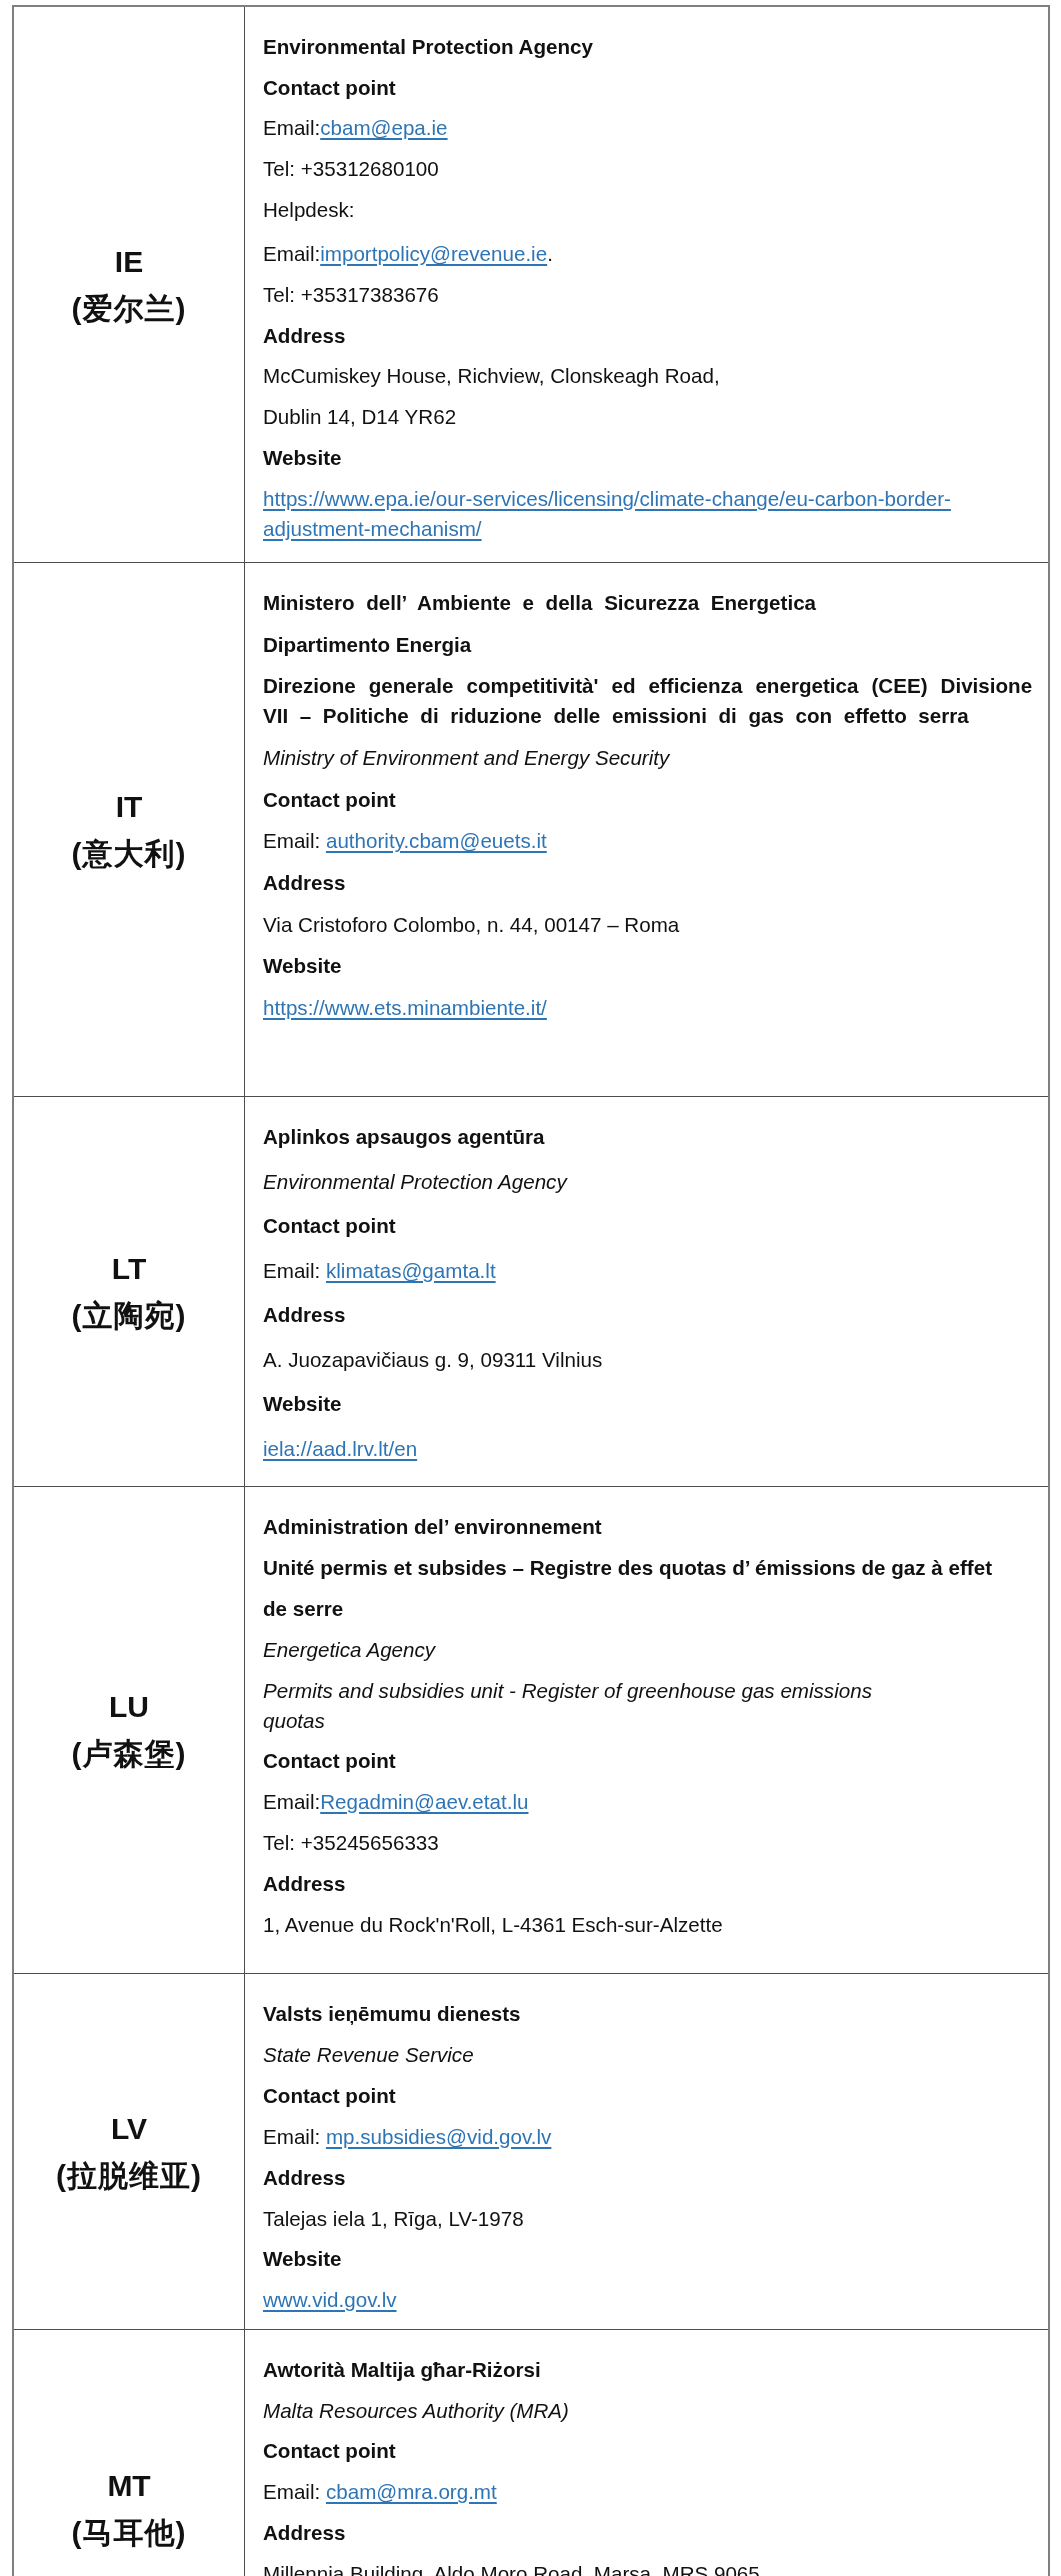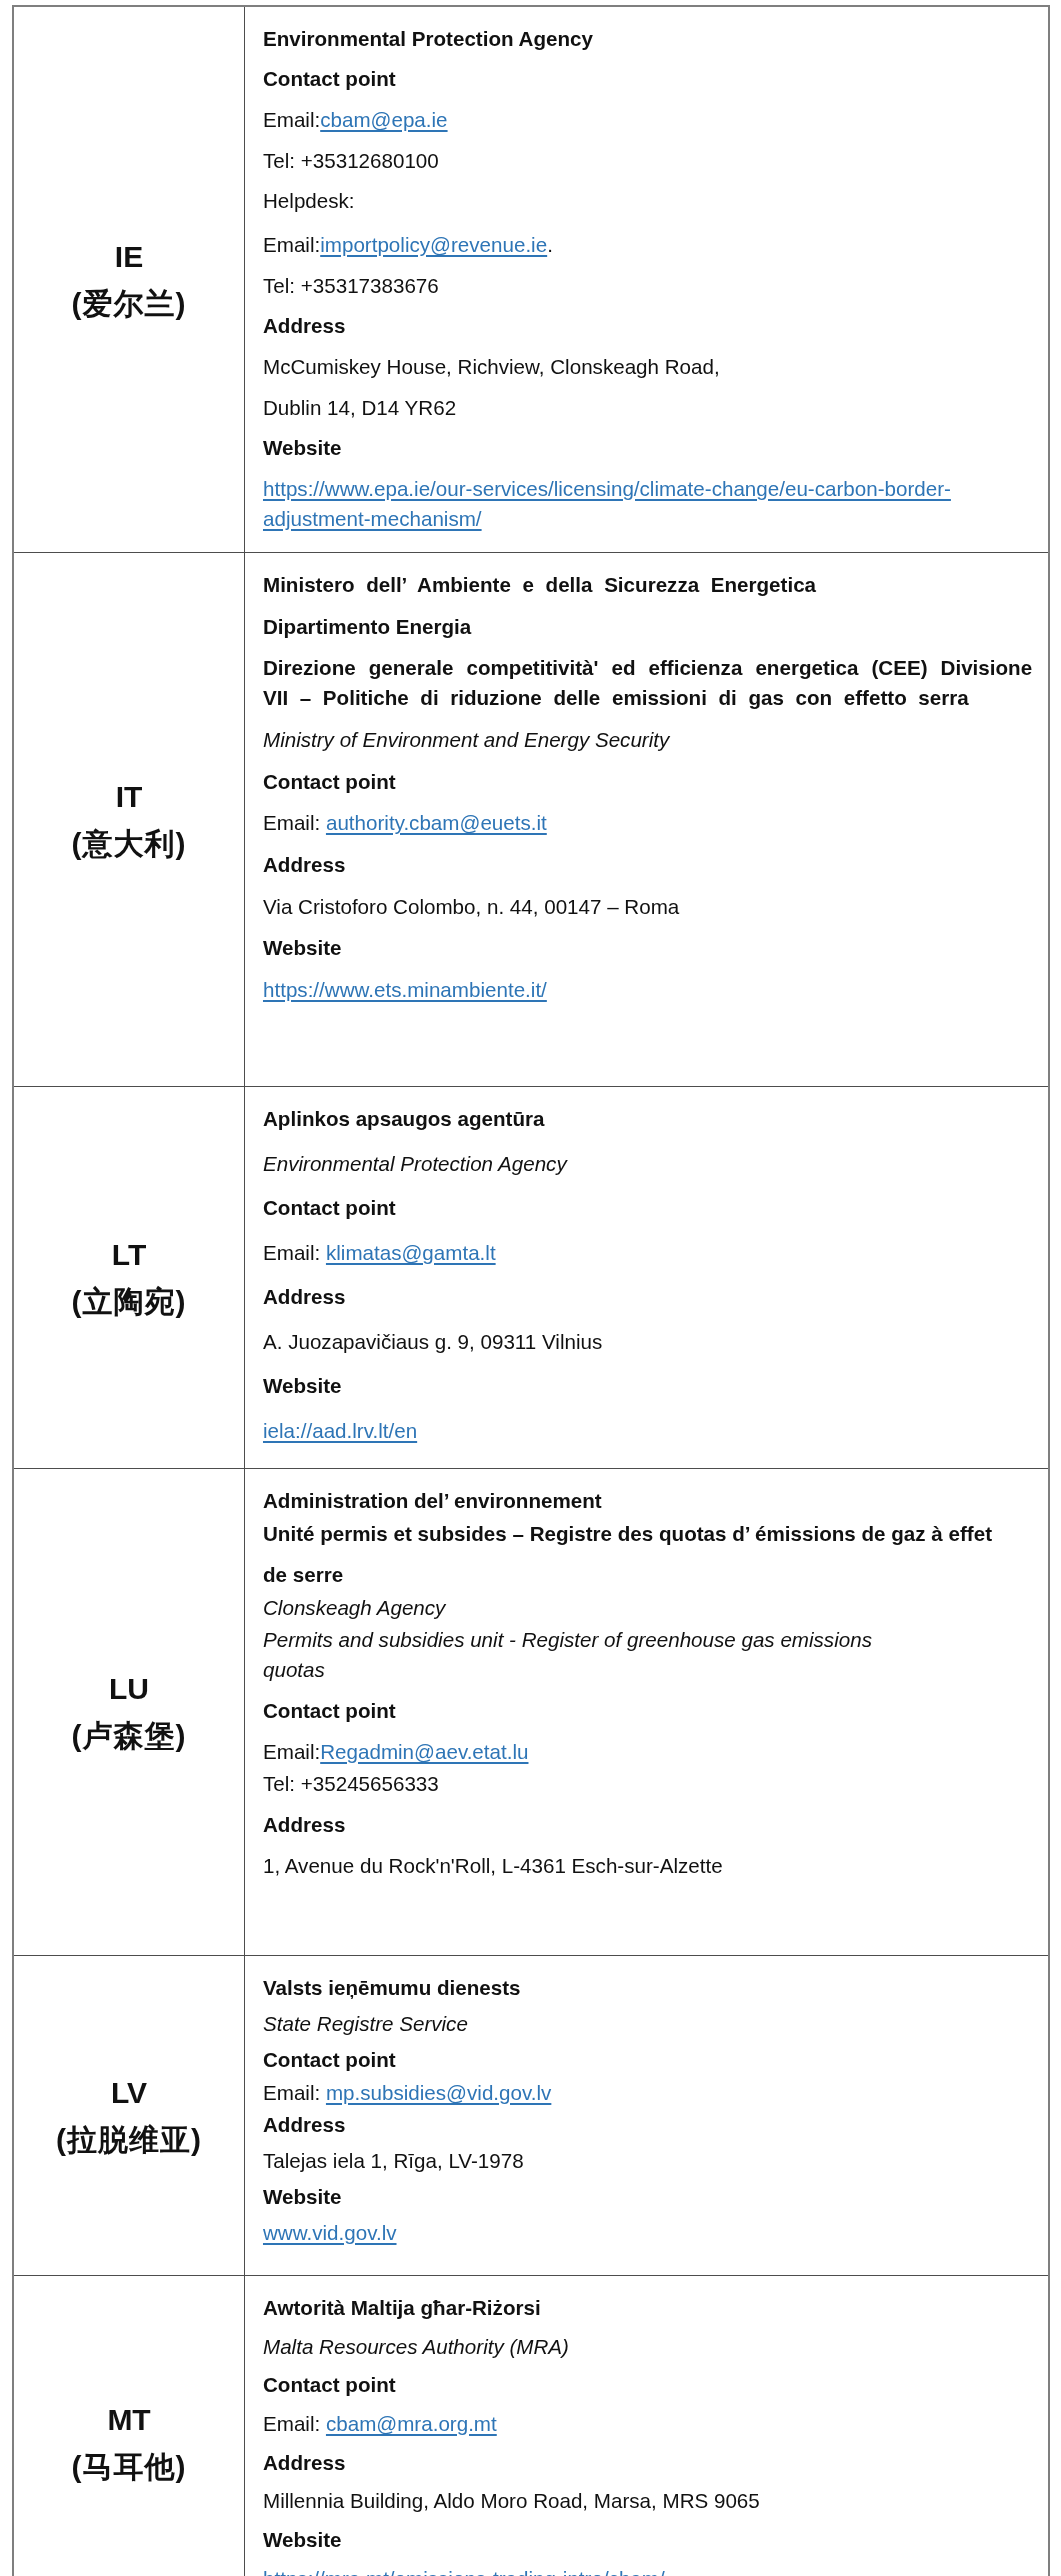--- a/index.html
+++ b/index.html
@@ -28,21 +28,21 @@
     font-size:30px;
     line-height:1.1;
   }
   td.code-cell .cn{margin-top:14px;letter-spacing:1px;}
   td.info-cell{
     vertical-align:top;
     padding:13.8px 15.7px 7.9px 17.7px;
     font-size:20.6px;
     line-height:1.45;
   }
-  .info-cell p{margin:3px 0 var(--pmb,11.8px) 0;}
+  .info-cell p{margin:11px 0 var(--pmb,11.8px) 0;}
   .info-cell p.bold{font-weight:700;}
   .info-cell p.italic{font-style:italic;}
   .info-cell p.justify{text-align:justify;word-spacing:5.9px;}
   .info-cell p.mb0{margin-bottom:2px;}
   .info-cell p.gap-top{margin-top:13.8px;}
   .info-cell p.narrow{max-width:649px;}
   a{color:#2e75b6;text-decoration:underline;text-underline-offset:2.9px;cursor:pointer;}
   
   tr.r-ie td{height:521px;} tr.r-ie{--pmb:10.8px;}
   tr.r-it td{height:534px;} tr.r-it{--pmb:11.8px;}
@@ -112,37 +112,37 @@
       </tr>
       <tr class="r-lu">
         <td class="code-cell">
           <div>LU</div>
           <div class="cn">(卢森堡)</div>
         </td>
         <td class="info-cell">
           <p class="bold mb0"><span>Administration del’ environnement</span></p>
           <p class="bold"><span>Unité permis et subsides – Registre des quotas d’ émissions de gaz à effet</span></p>
           <p class="bold mb0"><span>de serre</span></p>
-          <p class="italic mb0"><span>Clonskeagh Agency</span></p>
+          <p class="italic mb0"><span>Energetica Agency</span></p>
           <p class="italic narrow"><span>Permits and subsidies unit - Register of greenhouse gas emissions quotas</span></p>
           <p class="bold"><span>Contact point</span></p>
           <p class="mb0"><span>Email:</span><a href="#">Regadmin@aev.etat.lu</a></p>
           <p class=""><span>Tel: +35245656333</span></p>
           <p class="bold"><span>Address</span></p>
           <p class=""><span>1, Avenue du Rock'n'Roll, L-4361 Esch-sur-Alzette</span></p>
         </td>
       </tr>
       <tr class="r-lv">
         <td class="code-cell">
           <div>LV</div>
           <div class="cn">(拉脱维亚)</div>
         </td>
         <td class="info-cell">
           <p class="bold"><span>Valsts ieņēmumu dienests</span></p>
-          <p class="italic"><span>State Registre Service</span></p>
+          <p class="italic"><span>State Revenue Service</span></p>
           <p class="bold mb0"><span>Contact point</span></p>
           <p class="mb0"><span>Email: </span><a href="#">mp.subsidies@vid.gov.lv</a></p>
           <p class="bold"><span>Address</span></p>
           <p class=""><span>Talejas iela 1, Rīga, LV-1978</span></p>
           <p class="bold"><span>Website</span></p>
           <p class=""><a href="#">www.vid.gov.lv</a></p>
         </td>
       </tr>
       <tr class="r-mt">
         <td class="code-cell">

